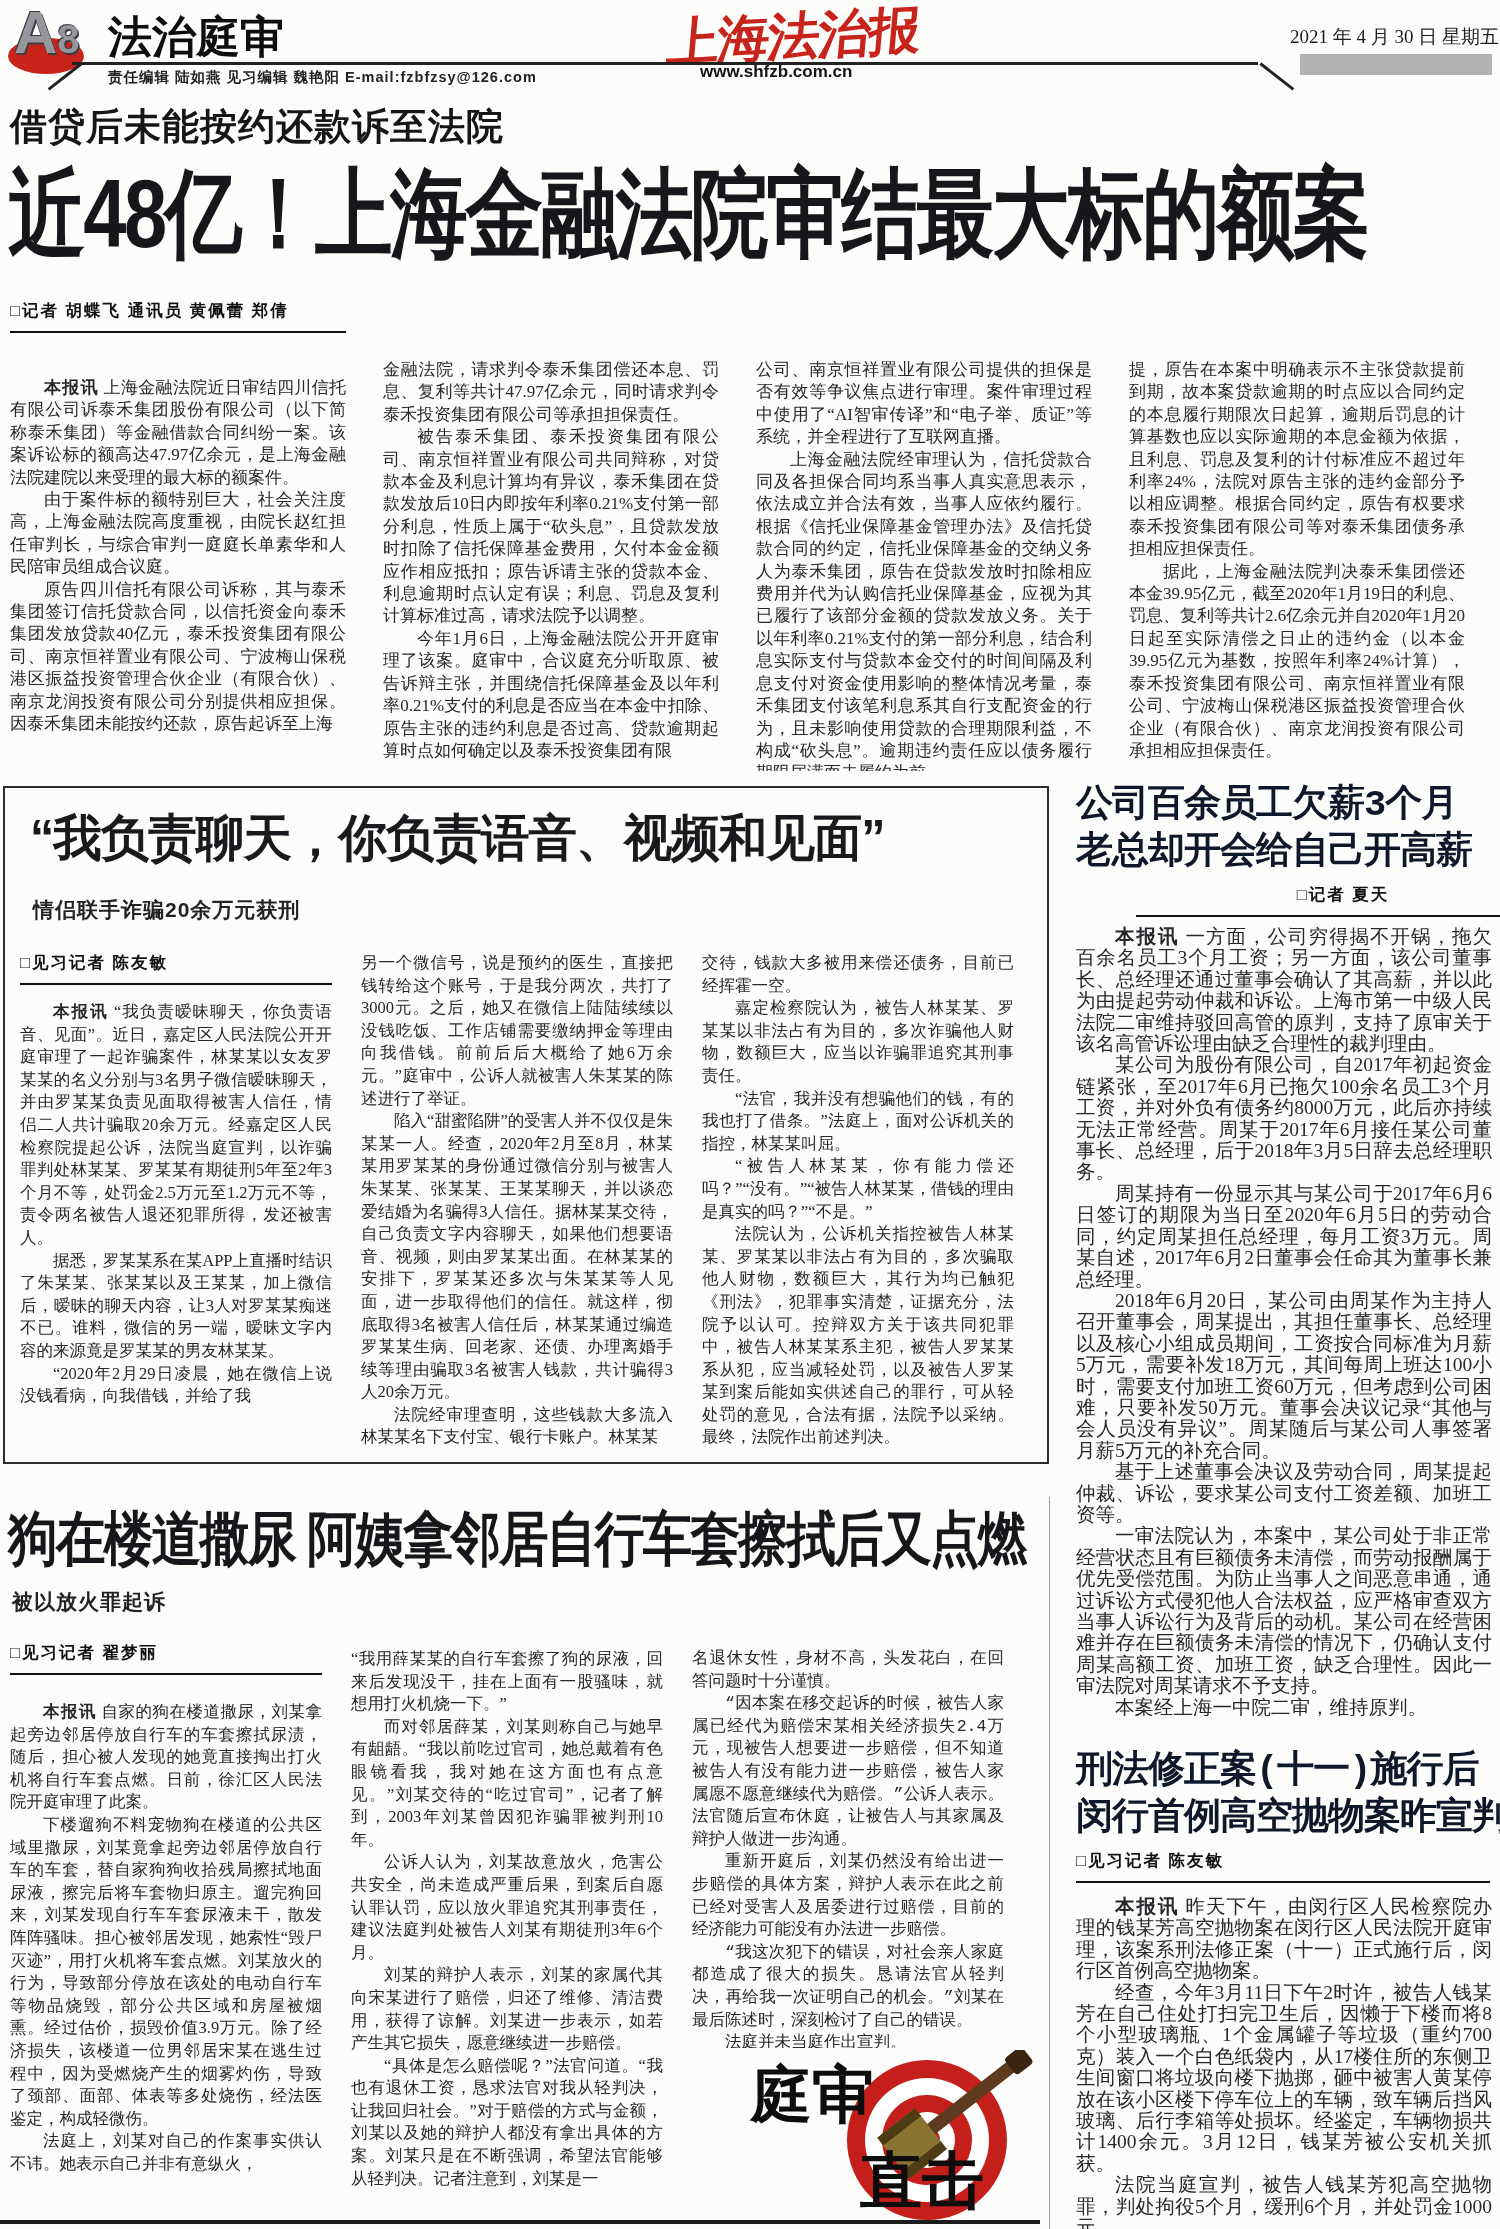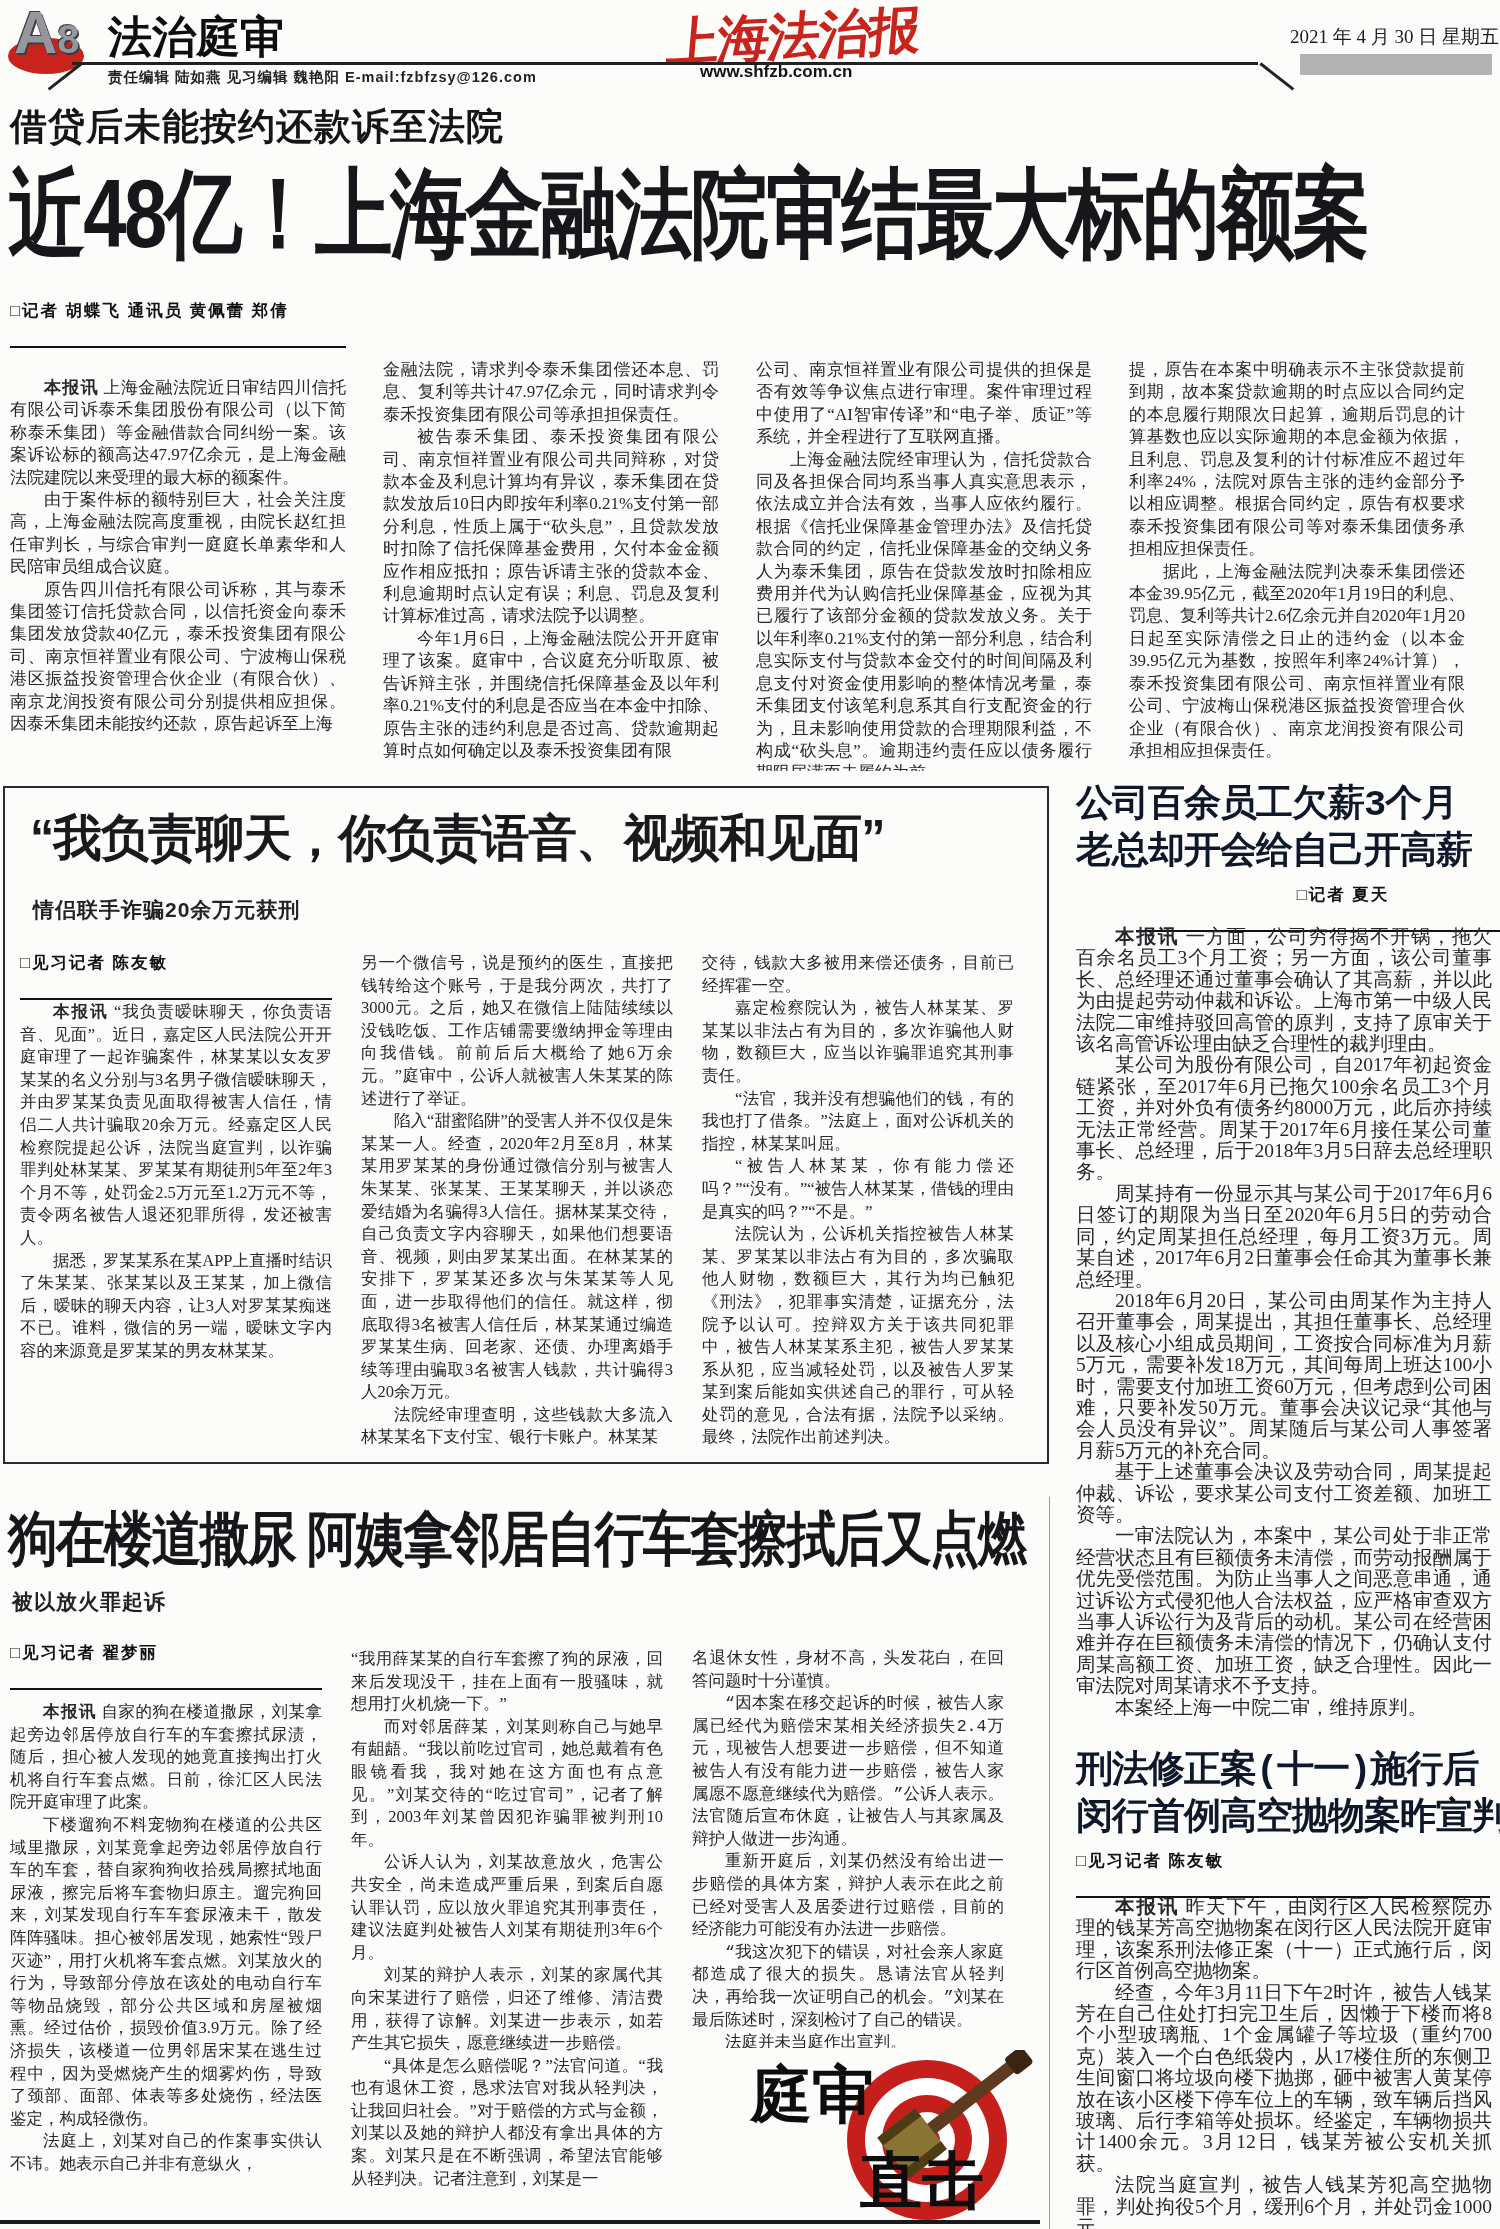--- a/index.html
+++ b/index.html
@@ -26,21 +26,21 @@
   .pagedate{left:1290px;top:24px;font-size:19px;color:#1d1d1f;white-space:nowrap;}
   .graybar{left:1300px;top:54px;width:192px;height:21px;background:#b2b2b2;}
   .hrule{background:#222;height:2.5px;}
   .diag{background:#222;height:2.5px;width:42px;}
   
   .kicker{left:10px;top:102px;font-family:var(--sans);font-weight:900;font-size:37px;color:#161618;letter-spacing:1px;}
   .mainhead{left:8px;top:150px;white-space:nowrap;transform:scaleX(.8);transform-origin:left top;
             font-family:var(--sans);font-weight:900;font-size:97px;color:#17171b;letter-spacing:-3px;}
   
   .byline{font-family:var(--sans);font-weight:700;font-size:16.5px;color:#111;
-          border-bottom:2.5px solid #111;padding-bottom:24px;letter-spacing:2px;}
+          border-bottom:2.5px solid #111;padding-bottom:9px;letter-spacing:2px;}
   
   .col{overflow:hidden;text-align:justify;}
   .col .para{margin:0;text-indent:2em;line-height:inherit;}
   .col .para.cont{text-indent:0;}
   .col b{font-family:var(--sans);font-weight:700;letter-spacing:1px;}
   .tcol{width:336px;font-size:17px;line-height:22.4px;margin-top:29px;}
   .mcol{width:312px;font-size:16.5px;line-height:22.6px;}
   .scol{width:416px;font-size:19.5px;line-height:21.4px;}
   
   .midbox{left:3px;top:786px;width:1046px;height:678px;border:2px solid #2c2c2e;box-sizing:border-box;}
@@ -99,20 +99,21 @@
     </div>
 
   <div class="abs midbox"></div>
   <div class="abs quotehead">“我负责聊天，你负责语音、视频和见面”</div>
   <div class="abs subhead" style="left:33px;top:896px;">情侣联手诈骗20余万元获刑</div>
   <div class="abs byline" style="left:20px;top:952px;width:312px;">□见习记者 陈友敏</div>
 
   <div class="abs col mcol" style="left:20px;top:1000px;height:456px;">
       <p class="para"><b>本报讯</b> “我负责暧昧聊天，你负责语音、见面”。近日，嘉定区人民法院公开开庭审理了一起诈骗案件，林某某以女友罗某某的名义分别与3名男子微信暧昧聊天，并由罗某某负责见面取得被害人信任，情侣二人共计骗取20余万元。经嘉定区人民检察院提起公诉，法院当庭宣判，以诈骗罪判处林某某、罗某某有期徒刑5年至2年3个月不等，处罚金2.5万元至1.2万元不等，责令两名被告人退还犯罪所得，发还被害人。</p>
       <p class="para">据悉，罗某某系在某APP上直播时结识了朱某某、张某某以及王某某，加上微信后，暧昧的聊天内容，让3人对罗某某痴迷不已。谁料，微信的另一端，暧昧文字内容的来源竟是罗某某的男友林某某。</p>
+      <p class="para">“2020年2月29日凌晨，她在微信上说没钱看病，向我借钱，并给了我</p>
     </div>
   <div class="abs col mcol" style="left:361px;top:952px;height:504px;">
       <p class="para cont">另一个微信号，说是预约的医生，直接把钱转给这个账号，于是我分两次，共打了3000元。之后，她又在微信上陆陆续续以没钱吃饭、工作店铺需要缴纳押金等理由向我借钱。前前后后大概给了她6万余元。”庭审中，公诉人就被害人朱某某的陈述进行了举证。</p>
       <p class="para">陷入“甜蜜陷阱”的受害人并不仅仅是朱某某一人。经查，2020年2月至8月，林某某用罗某某的身份通过微信分别与被害人朱某某、张某某、王某某聊天，并以谈恋爱结婚为名骗得3人信任。据林某某交待，自己负责文字内容聊天，如果他们想要语音、视频，则由罗某某出面。在林某某的安排下，罗某某还多次与朱某某等人见面，进一步取得他们的信任。就这样，彻底取得3名被害人信任后，林某某通过编造罗某某生病、回老家、还债、办理离婚手续等理由骗取3名被害人钱款，共计骗得3人20余万元。</p>
       <p class="para">法院经审理查明，这些钱款大多流入林某某名下支付宝、银行卡账户。林某某</p>
     </div>
   <div class="abs col mcol" style="left:702px;top:952px;height:504px;">
       <p class="para cont">交待，钱款大多被用来偿还债务，目前已经挥霍一空。</p>
       <p class="para">嘉定检察院认为，被告人林某某、罗某某以非法占有为目的，多次诈骗他人财物，数额巨大，应当以诈骗罪追究其刑事责任。</p>
       <p class="para">“法官，我并没有想骗他们的钱，有的我也打了借条。”法庭上，面对公诉机关的指控，林某某叫屈。</p>

